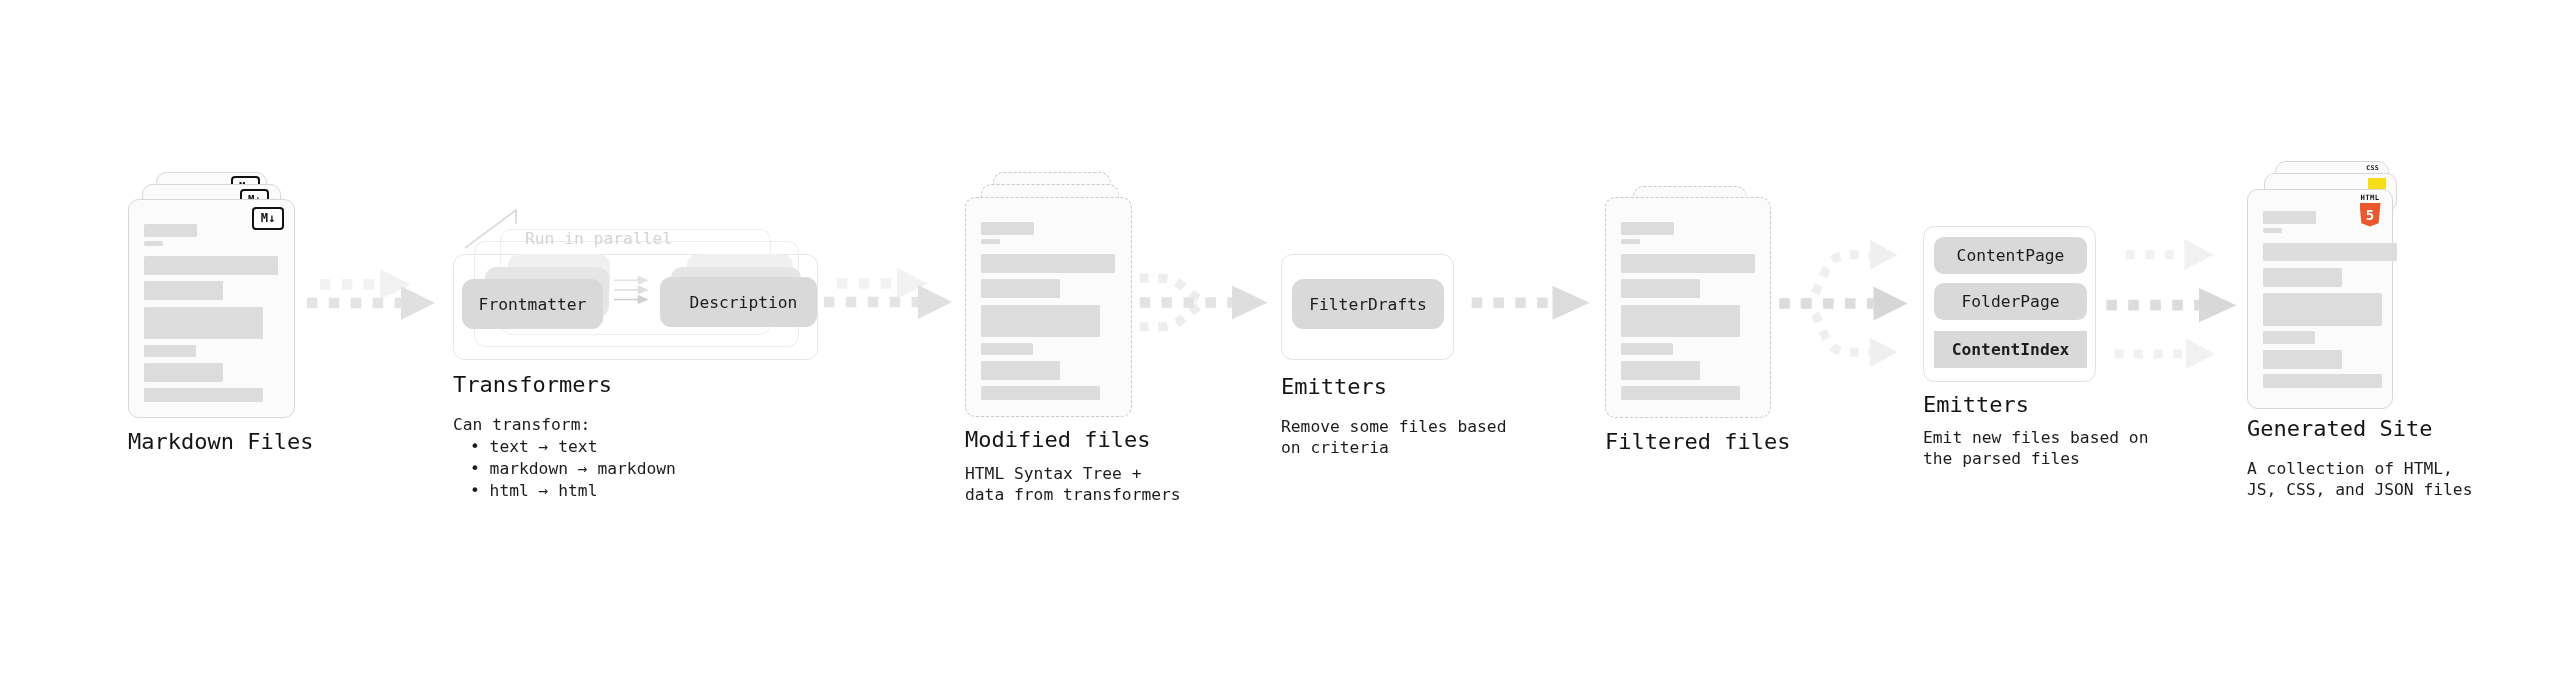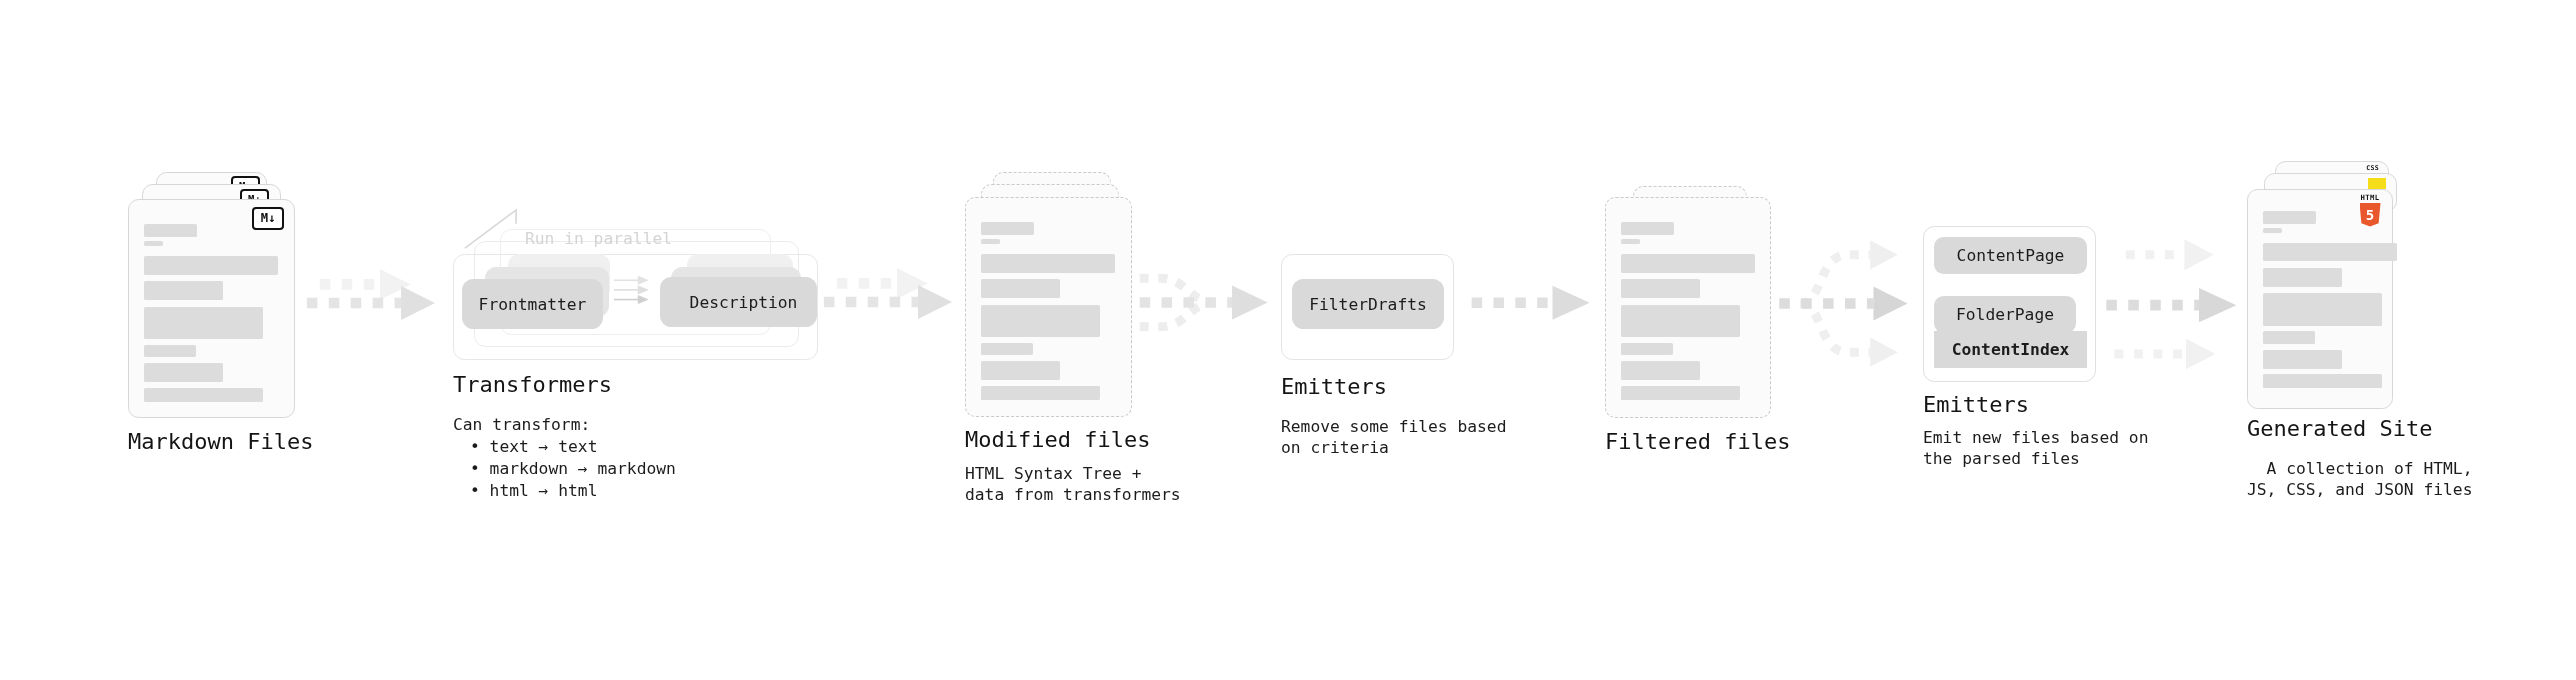--- a/index.html
+++ b/index.html
@@ -232,21 +232,21 @@
     <polygon points="116,125 116,161 150,143" fill="#efefef"></polygon>
     <line x1="4" y1="83" x2="120" y2="83" stroke="#dcdcdc" stroke-width="13" stroke-dasharray="13 14"></line>
     <polygon points="120,62 120,104 162,83" fill="#d6d6d6"></polygon>
   </svg>
 
   <div>
     <div class="frame filled" style="left:1923px;top:226px;width:173px;height:156px;border-color:#e0e0e0;"></div>
     <div class="chip" style="left:1934px;top:237px;width:153px;height:37px;border-radius:9.8px;">
         <span>ContentPage</span>
       </div>
-    <div class="chip" style="left:1934px;top:296px;width:142px;height:37px;border-radius:9.8px;">
+    <div class="chip" style="left:1934px;top:283px;width:153px;height:37px;border-radius:9.8px;">
         <span>FolderPage</span>
       </div>
     <div class="chip" style="left:1934px;top:331px;width:153px;height:37px;border-radius:0;font-weight:bold;">
         <span>ContentIndex</span>
       </div>
     <div class="heading" style="left:1923px;top:392px;">Emitters</div>
     <div class="body-text" style="left:1923px;top:427px;">
       <div>Emit new files based on</div>
       <div>the parsed files</div>
     </div>
@@ -289,20 +289,20 @@
           <div class="sk s2"></div>
         <div class="sk s3"></div>
           <div class="sk s4"></div>
         <div class="sk s5"></div>
           <div class="sk s6"></div>
         <div class="sk s7"></div>
           <div class="sk s8"></div>
       </div>
     </div>
     <div class="heading" style="left:2247px;top:416px;">Generated Site</div>
-    <div class="body-text" style="left:2247px;top:458px;text-align:right;">
+    <div class="body-text" style="left:2247px;top:458px;">
       <div>A collection of HTML,</div>
       <div>JS, CSS, and JSON files</div>
     </div>
   </div>
 
 </div>
 
 
 </body></html>

